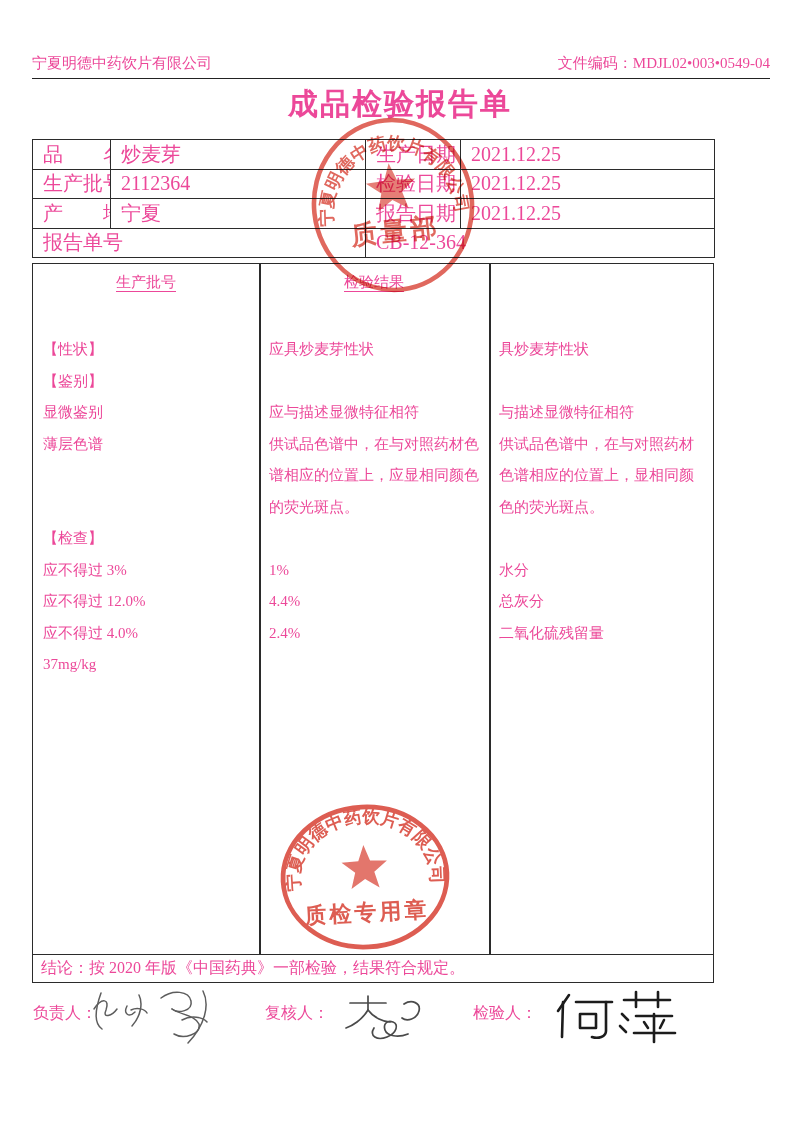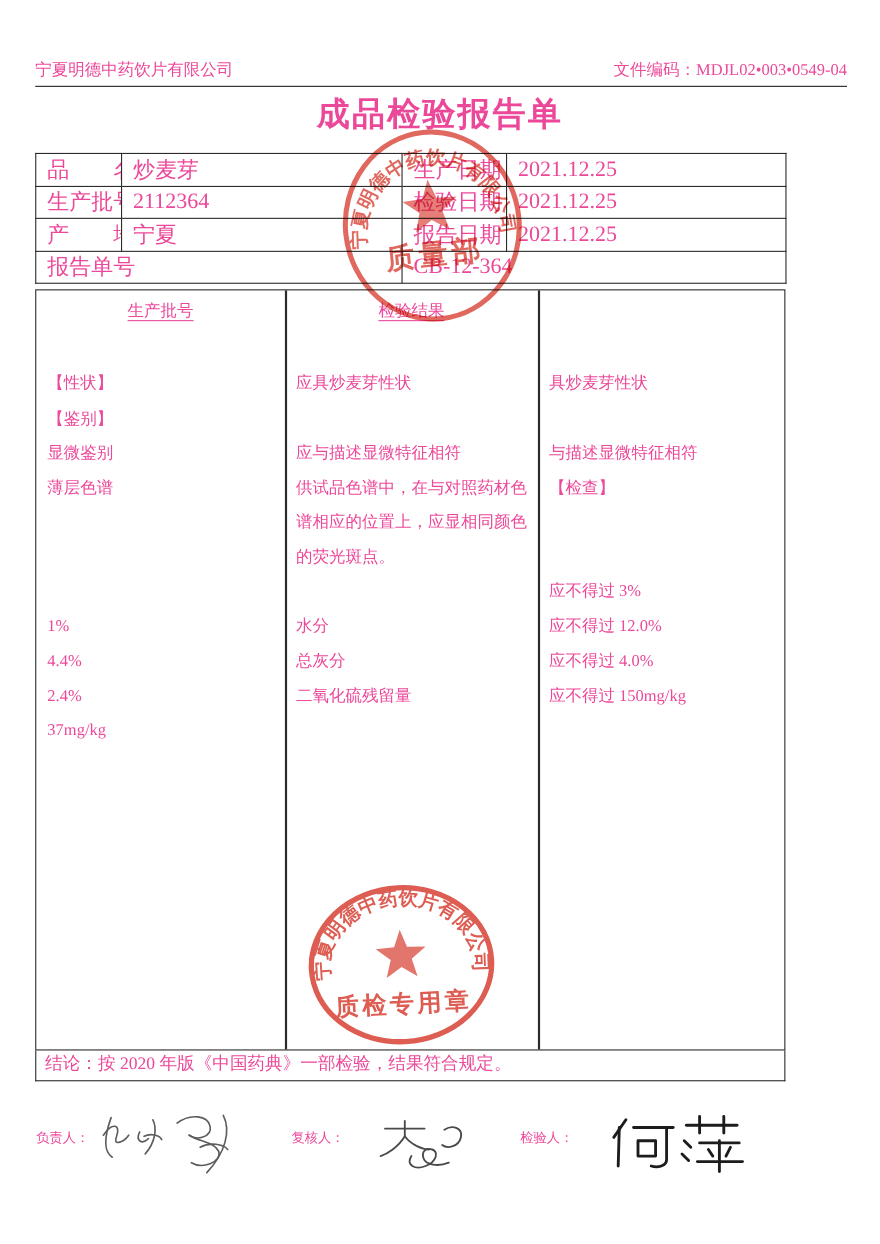--- a/index.html
+++ b/index.html
@@ -46,21 +46,21 @@
   .th-cell.standard, .th-cell.result { text-align:center; }
   .rows-grid { margin-top:42px; }
   .rows-grid .cell { line-height:31.5px; min-height:31.5px; padding:0 8px 0 10px; }
   
   .conclusion {
     position:absolute; left:32px; top:955px; width:682px; height:28px;
     border:1.5px solid #2b2b2b; border-top:none;
     font-size:16px; line-height:26px; padding-left:8px; white-space:nowrap;
   }
   
-  .signs { position:absolute; left:32px; top:1018px; width:720px; height:70px; font-size:12px;text-align:right; }
+  .signs { position:absolute; left:32px; top:995px; width:720px; height:70px; font-size:16px;text-align:right; }
   .sig-label { position:absolute; top:8px; white-space:nowrap; }
   .lab-resp { left:1px; } .lab-rev { left:233px; } .lab-insp { left:441px; }
   .sig-svg { position:absolute; }
   .sig1 { left:52px; top:-10px; } .sig2 { left:306px; top:-4px; } .sig3 { left:516px; top:-8px; }
   
   .stamp { position:absolute; mix-blend-mode:multiply; }
   .stamp-top { left:300px; top:108px; opacity:.82; transform:rotate(-6deg); }
   .stamp-bottom { left:276px; top:800px; opacity:.88; transform:rotate(-3deg); }
   .stamp text { font-family:"Liberation Serif","DejaVu Serif",serif; }
 </style>
@@ -121,33 +121,33 @@
         <div class="cell standard">应具炒麦芽性状</div>
         <div class="cell result">具炒麦芽性状</div>
         <div class="cell item">【鉴别】</div>
         <div class="cell standard"></div>
         <div class="cell result"></div>
         <div class="cell item">显微鉴别</div>
         <div class="cell standard">应与描述显微特征相符</div>
         <div class="cell result">与描述显微特征相符</div>
         <div class="cell item">薄层色谱</div>
         <div class="cell standard">供试品色谱中，在与对照药材色谱相应的位置上，应显相同颜色的荧光斑点。</div>
+        <div class="cell result">供试品色谱中，在与对照药材色谱相应的位置上，显相同颜色的荧光斑点。</div>
         <div class="cell item">【检查】</div>
         <div class="cell standard"></div>
         <div class="cell result"></div>
         <div class="cell standard">应不得过 3%</div>
         <div class="cell result">1%</div>
         <div class="cell item">水分</div>
         <div class="cell standard">应不得过 12.0%</div>
         <div class="cell result">4.4%</div>
         <div class="cell item">总灰分</div>
         <div class="cell standard">应不得过 4.0%</div>
         <div class="cell result">2.4%</div>
         <div class="cell item">二氧化硫残留量</div>
-        <div class="cell standard">应不得过 150mg/kg</div>
         <div class="cell result">37mg/kg</div>
       </div>
   </div>
 
   <div class="conclusion">结论：按 2020 年版《中国药典》一部检验，结果符合规定。</div>
 
   <div class="signs">
     <span class="sig-label lab-resp">负责人：</span>
     <svg class="sig-svg sig1" width="150" height="64" viewBox="0 0 150 64">
       <g fill="none" stroke="#5d5d5d" stroke-width="1.5" stroke-linecap="round">

